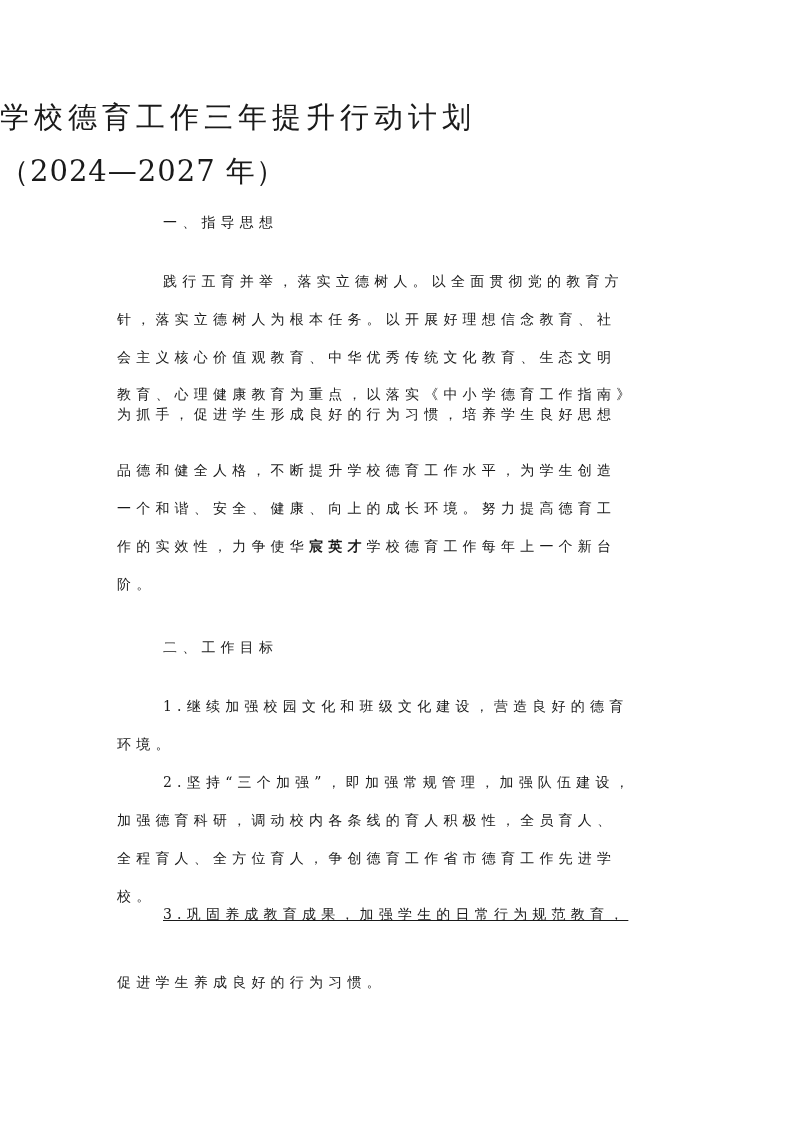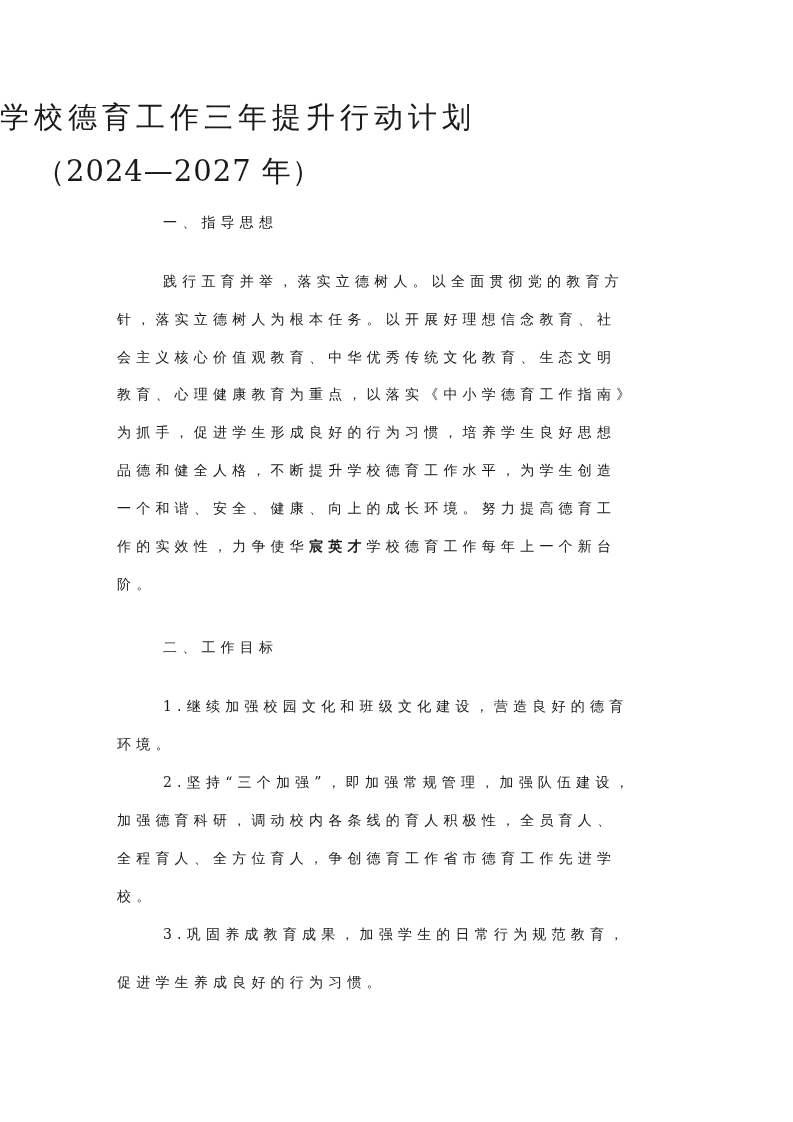--- a/index.html
+++ b/index.html
@@ -1,49 +1,49 @@
 <!DOCTYPE html>
 <html><head>
   <meta charset="utf-8">
   <style>
     html, body { margin: 0; padding: 0; background: #ffffff; }
     body { width: 793px; height: 1122px; position: relative; overflow: hidden;
       font-family: "DejaVu Serif", "Liberation Serif", serif; color: #1a1a1a; }
     .title { position: absolute; left: 0; width: 665px; font-size: 29px; letter-spacing: 5px; }
     .t1 { top: 98px; }
-    .t2 { top: 152px; letter-spacing: 1px; padding-left: 36px; }
+    .t2 { top: 152px; letter-spacing: 1px; }
     .line { position: absolute; left: 117px; font-size: 14px; letter-spacing: 5.2px; white-space: nowrap; line-height: 22px; }
     .bold { font-weight: bold; }
   </style>
 </head>
 <body>
 
 <div>
   <div class="title t1">学校德育工作三年提升行动计划</div>
   <div class="title t2">（2024—2027 年）</div>
 
   <div class="line" style="top:211px;left:163px;">一、指导思想</div>
 
   <div class="line" style="top:270px;left:163px;">践行五育并举，落实立德树人。以全面贯彻党的教育方</div>
   <div class="line" style="top:308px;">针，落实立德树人为根本任务。以开展好理想信念教育、社</div>
   <div class="line" style="top:346px;">会主义核心价值观教育、中华优秀传统文化教育、生态文明</div>
   <div class="line" style="top:383px;">教育、心理健康教育为重点，以落实《中小学德育工作指南》</div>
-  <div class="line" style="top:421px;">为抓手，促进学生形成良好的行为习惯，培养学生良好思想</div>
+  <div class="line" style="top:403px;">为抓手，促进学生形成良好的行为习惯，培养学生良好思想</div>
   <div class="line" style="top:459px;">品德和健全人格，不断提升学校德育工作水平，为学生创造</div>
   <div class="line" style="top:497px;">一个和谐、安全、健康、向上的成长环境。努力提高德育工</div>
   <div class="line" style="top:535px;">
     <span>作的实效性，力争使华</span><span class="bold">宸英才</span><span>学校德育工作每年上一个新台</span>
   </div>
   <div class="line" style="top:573px;">阶。</div>
 
   <div class="line" style="top:636px;left:163px;">二、工作目标</div>
 
   <div class="line" style="top:695px;left:163px;">1.继续加强校园文化和班级文化建设，营造良好的德育</div>
   <div class="line" style="top:733px;">环境。</div>
 
   <div class="line" style="top:771px;left:163px;">2.坚持“三个加强”，即加强常规管理，加强队伍建设，</div>
   <div class="line" style="top:809px;">加强德育科研，调动校内各条线的育人积极性，全员育人、</div>
   <div class="line" style="top:847px;">全程育人、全方位育人，争创德育工作省市德育工作先进学</div>
   <div class="line" style="top:885px;">校。</div>
 
-  <div class="line" style="top:923px;left:163px;">3.巩固养成教育成果，加强学生的日常行为规范教育，</div>
+  <div class="line" style="top:903px;left:163px;text-decoration:underline;">3.巩固养成教育成果，加强学生的日常行为规范教育，</div>
   <div class="line" style="top:961px;margin-top:10px;">促进学生养成良好的行为习惯。</div>
 </div>
 
 </body></html>

